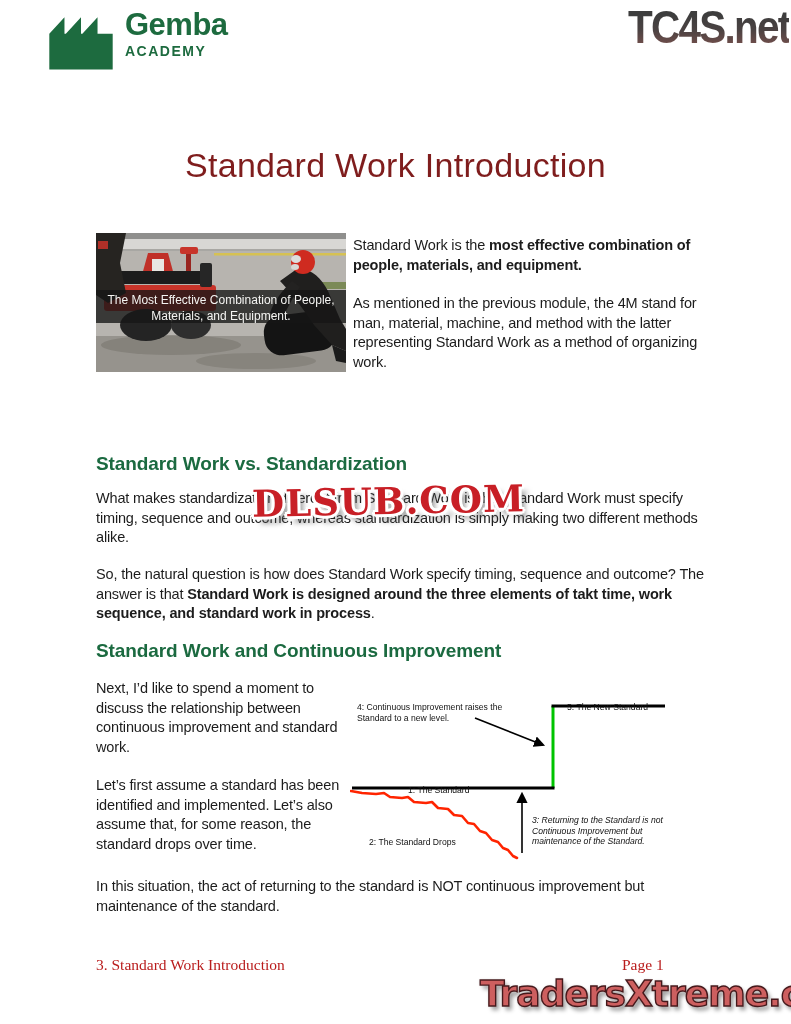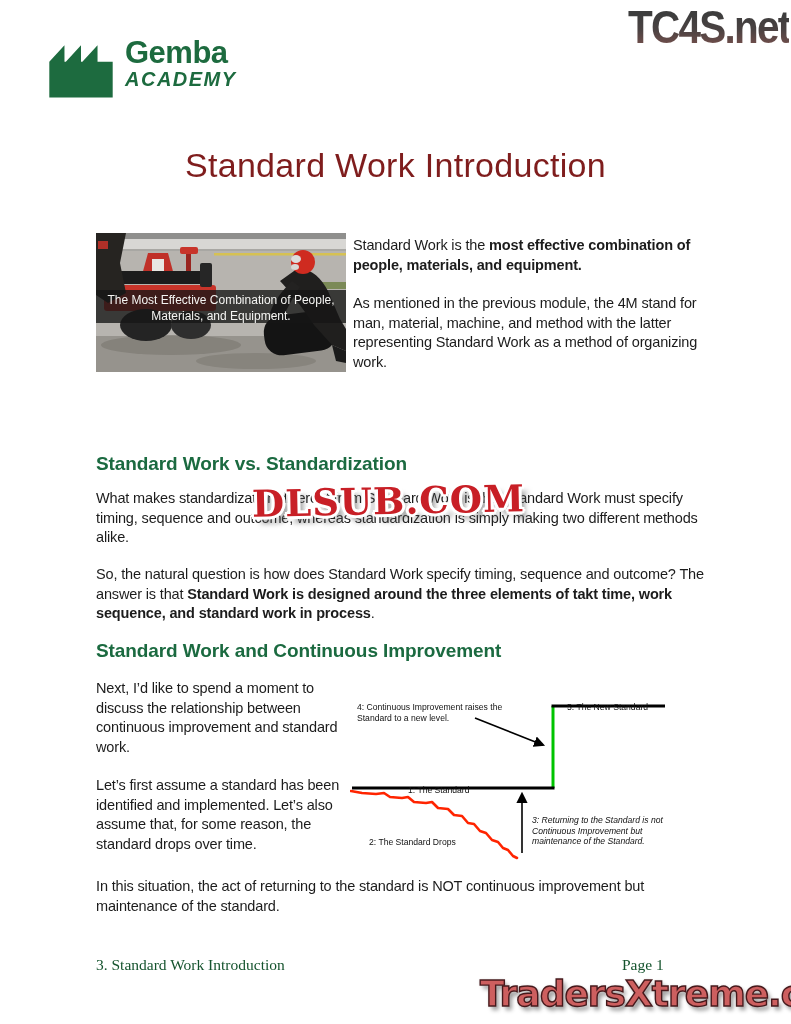--- a/index.html
+++ b/index.html
@@ -1,25 +1,25 @@
 <!DOCTYPE html>
 <html><head>
 <meta charset="utf-8">
 <style>
   html,body { margin:0; padding:0; background:#ffffff; }
   .page {
     position:relative; width:791px; height:1024px; background:#ffffff;
     font-family:"Liberation Sans", sans-serif; color:#1c1c1c; overflow:hidden;
   }
   
-  .logo { position:absolute; left:45px; top:9px; display:flex; align-items:flex-start;margin-top:28px; }
+  .logo { position:absolute; left:45px; top:9px; display:flex; align-items:flex-start; }
   .logo svg { display:block; }
   .logo-text { margin-left:8px; color:#1d6b3f; }
   .logo-main { font-size:31px; font-weight:bold; letter-spacing:-0.5px; line-height:32px; }
-  .logo-sub  { font-size:20px; font-weight:bold; letter-spacing:1.5px; line-height:20px;font-style:italic; }
+  .logo-sub  { font-size:14px; font-weight:bold; letter-spacing:1.5px; line-height:20px; }
   .tc4s {
     position:absolute; right:2px; top:2px;
     font-size:46px; font-weight:bold; letter-spacing:-2px; line-height:50px;
     transform:scaleX(0.88); transform-origin:top right;
     background:linear-gradient(180deg,#3d3d3d 25%,#4a4242 55%,#76504c 90%);
     -webkit-background-clip:text; background-clip:text; color:transparent;
   }
   
   .title { position:absolute; left:0; top:146px; width:100%; text-align:center;
            font-size:34px; font-weight:400; letter-spacing:0.3px; color:#7f1d1d; }
@@ -67,21 +67,21 @@
   }
   .wm-traders {
     position:absolute; left:480px; top:973px;
     font-family:"DejaVu Sans", sans-serif; font-weight:bold;
     font-size:36px; letter-spacing:-1px; color:#cd5f5f;
     -webkit-text-stroke:1.4px #45181b;
     text-shadow: 0 0 3px #c9c9c9, 3px 4px 4px #9a9a9a;
   }
   
   .footer-text { position:absolute; top:956px; font-family:"Liberation Serif", serif;
-                 font-size:15.5px; color:#14532d; }
+                 font-size:15.5px; color:#b91c1c; }
   .f-left  { left:96px; }
   .f-right { left:622px; }
 </style>
 </head>
 <body>
 
 <div class="page">
 
   <div class="logo">
     <span>

